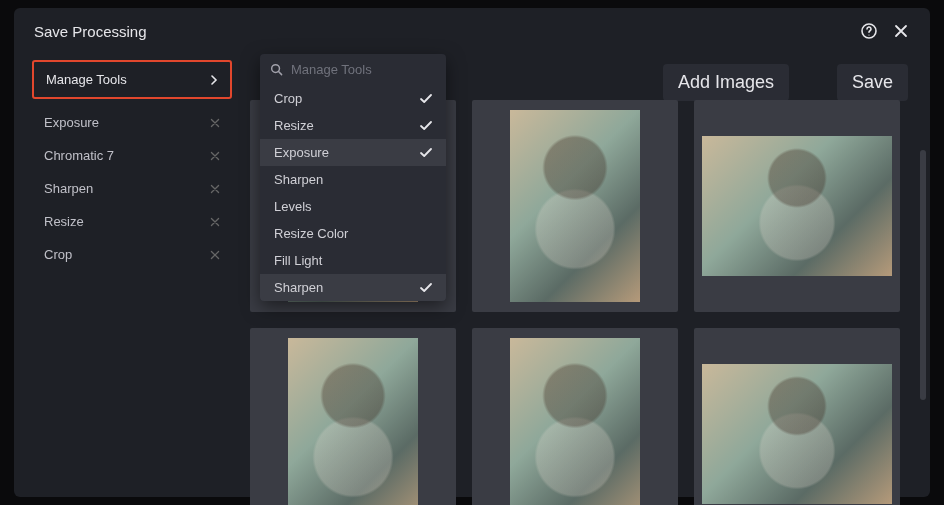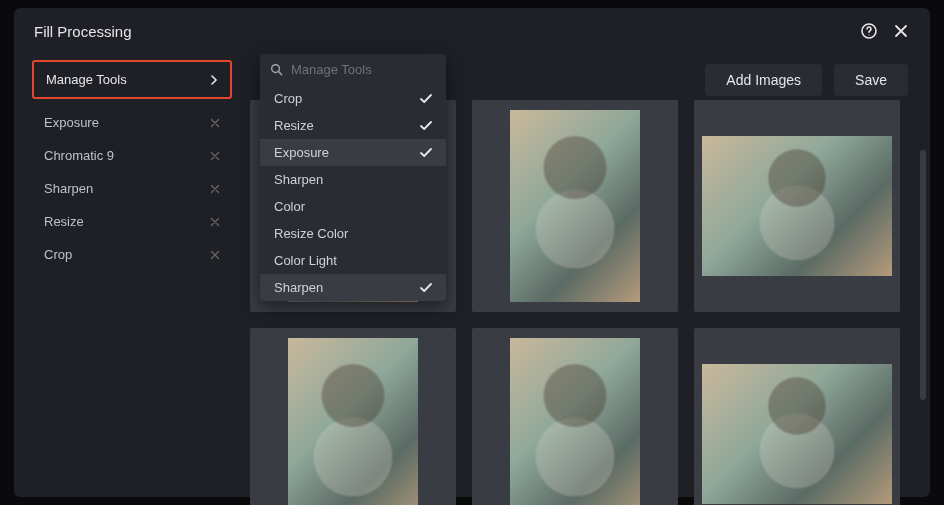--- a/index.html
+++ b/index.html
@@ -39,25 +39,26 @@
   .toolbar {
     position: absolute;
     top: 56px;
     right: 22px;
     display: flex;
     gap: 12px;
   }
   .btn {
     background: #2a2c34;
     color: #e6e6ea;
-    font-size: 14px;
-    padding: 8px 21px;
+    font-size: 18px;
+    padding: 8px 15px;
     border-radius: 4px;
     cursor: pointer;
     border: none;
+    margin-left: 36px;
   }
 
   .body {
     flex: 1;
     display: flex;
     padding: 6px 10px 10px 18px;
     gap: 18px;
     position: relative;
   }
 
@@ -185,21 +186,21 @@
     border-radius:3px;
   }
   svg { display:block; }
 </style>
 </head>
 <body>
 
 <div class="modal">
 
   <div class="header">
-    <span>Fill Processing</span>
+    <span>Save Processing</span>
     <div class="header-spacer"></div>
     <div class="help-icon">
       <svg width="16" height="16" viewBox="0 0 16 16" fill="none" stroke="currentColor" stroke-width="1.6">
         <circle cx="8" cy="8" r="7"></circle>
         <path d="M6 6a2 2 0 1 1 3 1.7c-.7.4-1 .8-1 1.6" stroke-linecap="round"></path>
         <circle cx="8" cy="12" r="0.6" fill="currentColor" stroke="none"></circle>
       </svg>
     </div>
     <div class="close-btn">
       <svg width="14" height="14" viewBox="0 0 14 14" stroke="currentColor" stroke-width="1.8" stroke-linecap="round">
@@ -227,21 +228,21 @@
       <div id="sidebar-tools">
           <div class="tool-item">
             <span>Exposure</span>
             <span class="tool-remove">
               <svg width="10" height="10" viewBox="0 0 14 14" stroke="currentColor" stroke-width="1.8" stroke-linecap="round">
                 <path d="M2 2 L12 12 M12 2 L2 12"></path>
               </svg>
             </span>
           </div>
           <div class="tool-item">
-            <span>Chromatic 9</span>
+            <span>Chromatic 7</span>
             <span class="tool-remove">
               <svg width="10" height="10" viewBox="0 0 14 14" stroke="currentColor" stroke-width="1.8" stroke-linecap="round">
                 <path d="M2 2 L12 12 M12 2 L2 12"></path>
               </svg>
             </span>
           </div>
           <div class="tool-item">
             <span>Sharpen</span>
             <span class="tool-remove">
               <svg width="10" height="10" viewBox="0 0 14 14" stroke="currentColor" stroke-width="1.8" stroke-linecap="round">
@@ -301,27 +302,27 @@
             <span class="check">
               <svg width="12" height="10" viewBox="0 0 12 10" fill="none" stroke="currentColor" stroke-width="1.8" stroke-linecap="round" stroke-linejoin="round">
                 <path d="M1 5 L4.2 8 L11 1"></path>
               </svg>
             </span>
           </div>
           <div class="dropdown-item">
             <span>Sharpen</span>
           </div>
           <div class="dropdown-item">
-            <span>Color</span>
+            <span>Levels</span>
           </div>
           <div class="dropdown-item">
             <span>Resize Color</span>
           </div>
           <div class="dropdown-item">
-            <span>Color Light</span>
+            <span>Fill Light</span>
           </div>
           <div class="dropdown-item highlight">
             <span>Sharpen</span>
             <span class="check">
               <svg width="12" height="10" viewBox="0 0 12 10" fill="none" stroke="currentColor" stroke-width="1.8" stroke-linecap="round" stroke-linejoin="round">
                 <path d="M1 5 L4.2 8 L11 1"></path>
               </svg>
             </span>
           </div>
         </div>

